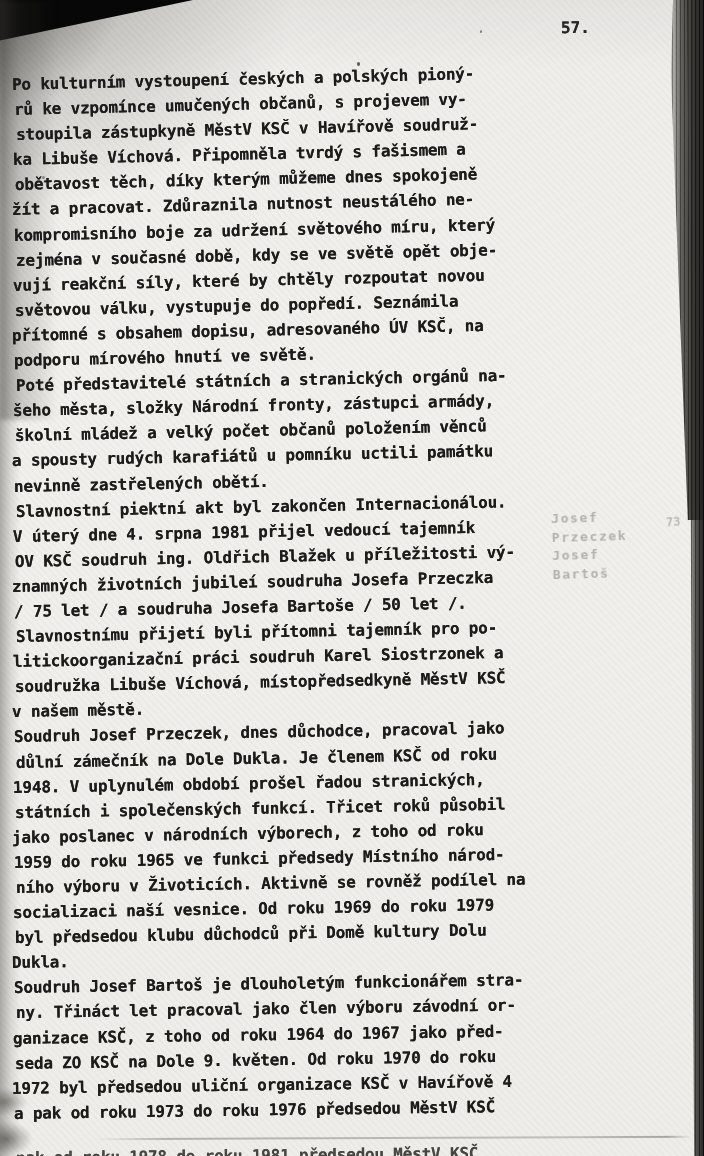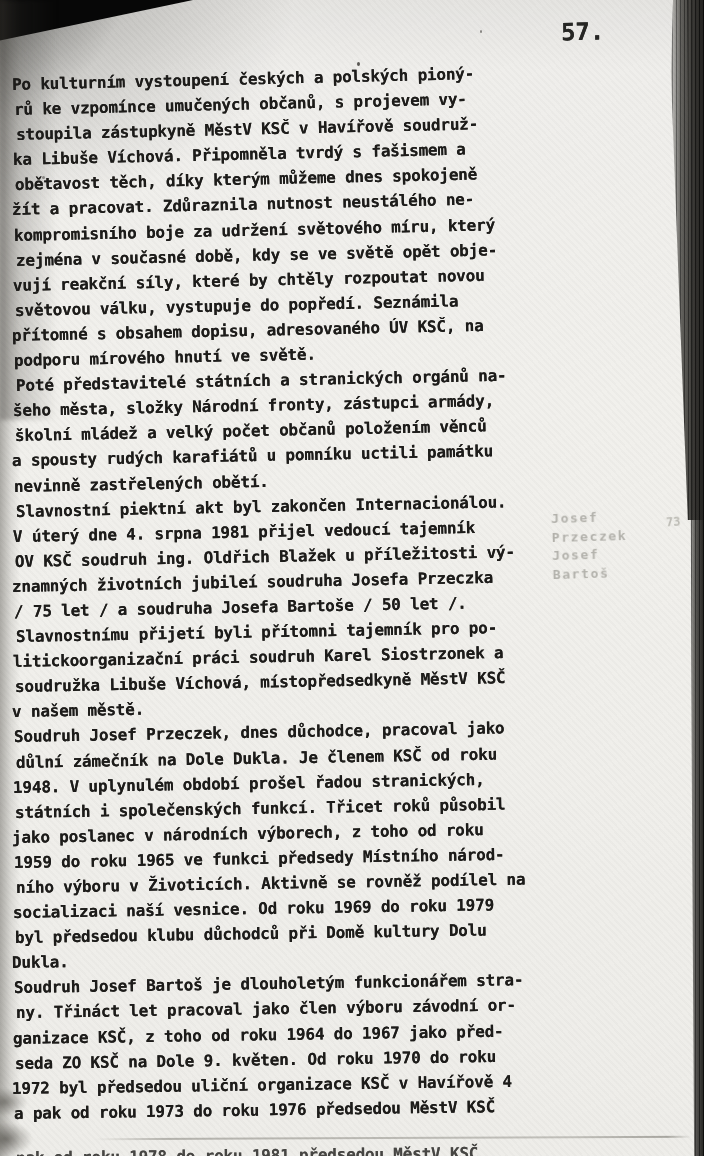--- a/index.html
+++ b/index.html
@@ -38,21 +38,21 @@
     clip-path:polygon(14% 0,100% 0,100% 100%,55% 100%,30% 55%,8% 14%);
     filter:blur(.4px);}
   .edge-right-main{position:absolute;right:0;top:0;bottom:0;width:17px;
     background:
       repeating-linear-gradient(90deg, rgba(0,0,0,.40) 0 1px, rgba(130,126,120,.14) 1px 4px),
       linear-gradient(90deg, rgba(40,40,38,.15), rgba(35,34,32,.8) 55%, #121210 100%);
     clip-path:polygon(0 0,100% 0,100% 100%,42% 100%,30% 72%,18% 30%);
     filter:blur(.3px);}
   
   .pagenum{position:absolute;left:561px;top:18px;
-    font-size:24px;font-weight:700;color:#262624;
+    font-size:16px;font-weight:700;color:#262624;
     transform:rotate(-1deg);
     text-shadow:0 0 .6px rgba(30,30,28,.8);}
   
   .body-text{position:absolute;left:14px;top:72px;width:560px;}
   .bline{height:25.1px;line-height:25.1px;white-space:nowrap;
     font-size:16px;font-weight:700;color:#1d1c1a;
     letter-spacing:-.2px;
     text-shadow:0 0 .55px rgba(25,24,22,.85);
     transform-origin:0 50%;}
   

